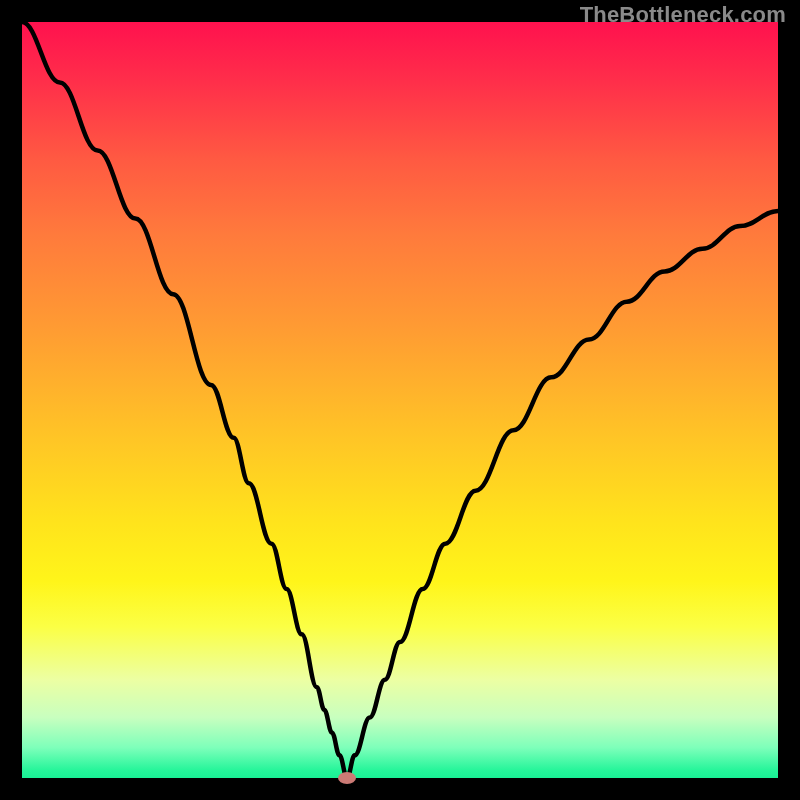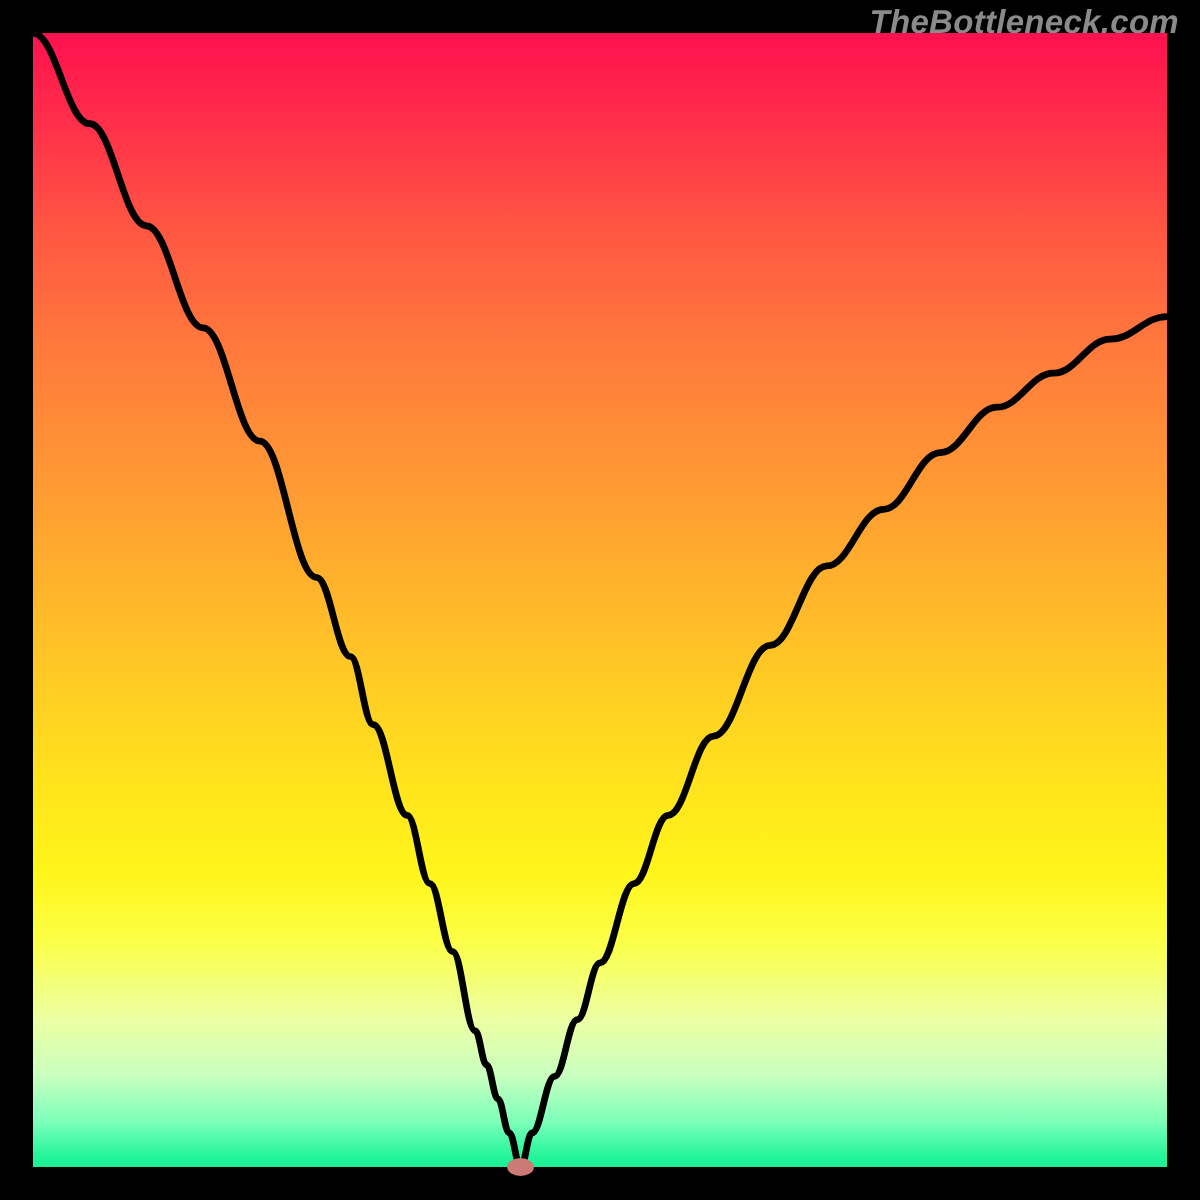--- a/index.html
+++ b/index.html
@@ -10,21 +10,20 @@
     background: #000;
     overflow: hidden;
   }
   .frame {
     position: absolute;
     top: 0;
     left: 0;
     width: 800px;
     height: 800px;
     background: #000;
-    font-style: italic;
   }
   .watermark {
     position: absolute;
     top: 2px;
     right: 14px;
     font-family: Arial, Helvetica, sans-serif;
     font-size: 22px;
     font-weight: 600;
     color: #8a8a8a;
     letter-spacing: 0.2px;

